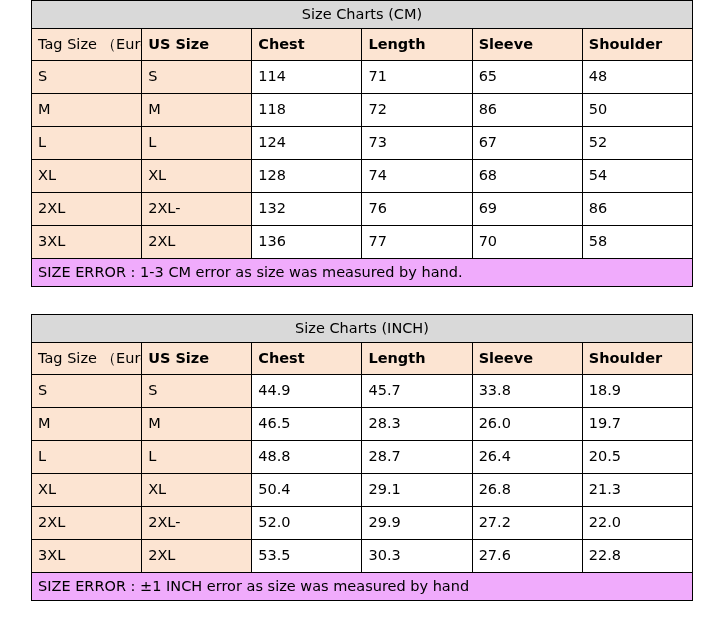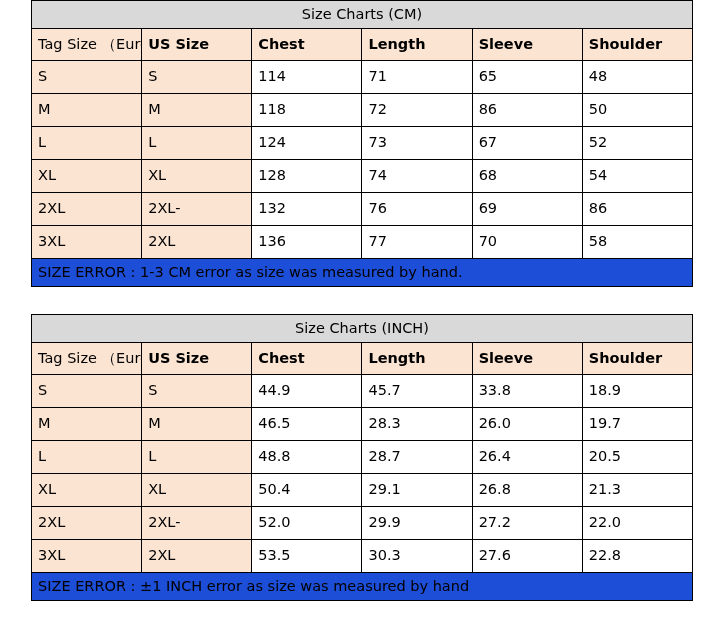--- a/index.html
+++ b/index.html
@@ -73,21 +73,21 @@
     background: #fce4d2;
     font-weight: normal;
   }
   .col-chest { width: 95px; }
   .col-length { width: 95px; }
   .col-sleeve { width: 95px; }
   .col-shoulder { width: 94px; }
   .note-row td {
     height: 28px;
     font-size: 14.5px;
-    background: #1d4ed8;
+    background: #f0abfc;
     font-weight: normal;
   }
   .spacer {
     height: 27px;
   }
   .cm-table { margin-top: 0; }
 </style>
 </head>
 <body>
 

